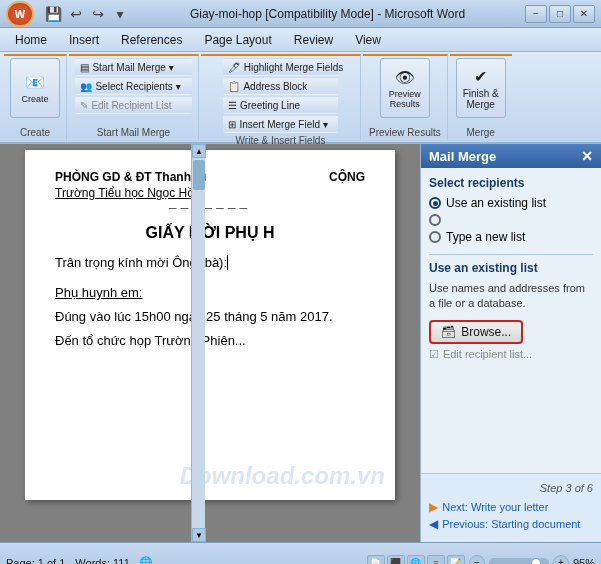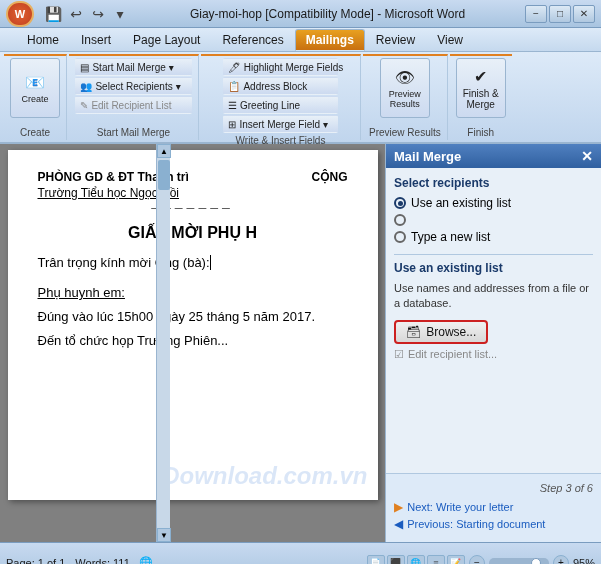--- a/index.html
+++ b/index.html
@@ -22,21 +22,21 @@
     .office-btn { width: 28px; height: 26px; background: radial-gradient(circle, #e06030, #c04020); border-radius: 14px; border: 2px solid #e8b060; display: flex; align-items: center; justify-content: center; color: white; font-size: 11px; font-weight: bold; }
     .quick-access { display: flex; align-items: center; gap: 2px; margin-left: 6px; }
     .qa-btn { width: 20px; height: 20px; background: transparent; border: none; cursor: pointer; display: flex; align-items: center; justify-content: center; font-size: 14px; color: #444; }
 
     
     .ribbon-tabs {
       background: linear-gradient(to bottom, #ddeaf8, #c5d9ee);
       height: 24px;
       display: flex;
       align-items: flex-end;
-      padding-left: 16px;
+      padding-left: 4px;
       border-bottom: 1px solid #9ab5d0;
     }
     .ribbon-tab {
       padding: 3px 10px;
       font-size: 12px;
       cursor: pointer;
       color: #1a1a1a;
       border-radius: 3px 3px 0 0;
       border: 1px solid transparent;
     }
@@ -144,21 +144,21 @@
     }
     .doc-body { font-size: 13px; color: #000; line-height: 1.7; }
     .doc-body .cursor { border-right: 1.5px solid #000; animation: blink 1s step-end infinite; }
     @keyframes blink { 0%,100%{opacity:1}50%{opacity:0} }
     .doc-line { margin-bottom: 2px; }
     .doc-line.underline { text-decoration: underline; margin-top: 8px; }
     .watermark { position: absolute; bottom: 10px; right: 10px; opacity: 0.15; font-size: 24px; color: #1060d0; font-weight: bold; font-style: italic; }
 
     
     .mail-merge-panel {
-      width: 216px;
+      width: 181px;
       background: #e8f0f8;
       border-left: 1px solid #9ab5d0;
       display: flex;
       flex-direction: column;
       font-size: 12px;
     }
     .panel-header {
       background: linear-gradient(to bottom, #5080c0, #3060a0);
       color: white;
       padding: 4px 8px;
@@ -240,23 +240,22 @@
   <div class="title-bar-controls">
     <div class="title-btn">−</div>
     <div class="title-btn">□</div>
     <div class="title-btn">✕</div>
   </div>
 </div>
 
 <div class="ribbon-tabs">
   <div class="ribbon-tab">Home</div>
   <div class="ribbon-tab">Insert</div>
+  <div class="ribbon-tab">References</div>
   <div class="ribbon-tab">Page Layout</div>
-  <div class="ribbon-tab">References</div>
-  <div class="ribbon-tab highlighted active">Mailings</div>
   <div class="ribbon-tab">Review</div>
   <div class="ribbon-tab">View</div>
 </div>
 
 <div class="ribbon">
 
   <div class="ribbon-group ribbon-group-highlight">
     <div class="ribbon-buttons">
       <div class="ribbon-btn-large">
         <span class="icon-placeholder">📧</span>
@@ -321,21 +320,21 @@
     <div class="ribbon-group-label">Preview Results</div>
   </div>
 
   <div class="ribbon-group ribbon-group-highlight">
     <div class="ribbon-buttons">
       <div class="ribbon-btn-large">
         <span class="icon-placeholder">✔</span>
         <span style="font-size:10px; text-align:center;">Finish &amp; Merge</span>
       </div>
     </div>
-    <div class="ribbon-group-label">Finish</div>
+    <div class="ribbon-group-label">Merge</div>
   </div>
 </div>
 
 <div class="main-area">
 
   <div class="doc-area">
 
     <div style="position:absolute; right:215px; top:0; width:14px; height:100%; background:#c8d8e8; border-left:1px solid #9ab5d0; z-index:2;">
       <div style="width:14px; height:14px; background:#b0c8e0; border:1px solid #8ab0d0; display:flex; align-items:center; justify-content:center; font-size:8px; cursor:pointer;">▲</div>
       <div style="width:12px; height:30px; background:#8ab0d0; border-radius:2px; margin:2px 1px;"></div>

